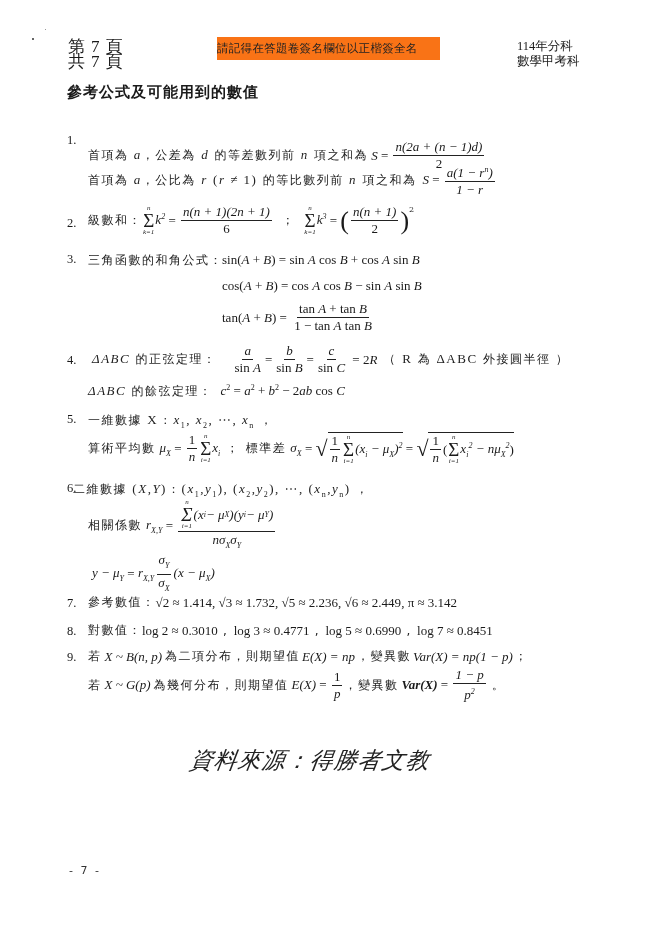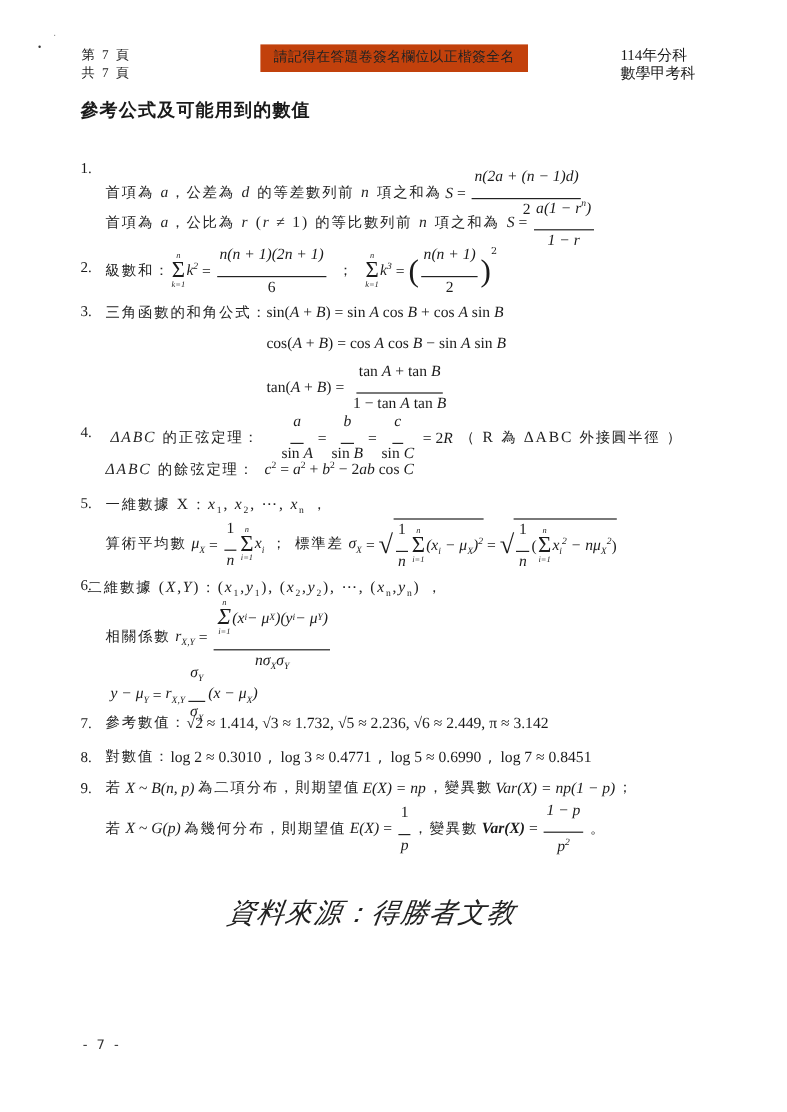--- a/index.html
+++ b/index.html
@@ -4,37 +4,37 @@
 <style>
   html, body { margin: 0; padding: 0; background: #ffffff; }
   body {
     width: 656px; height: 927px; position: relative; overflow: hidden;
     font-family: "DejaVu Serif", "Liberation Serif", serif;
     color: #1a1a1a;
   }
   .abs { position: absolute; }
   .page-dot { left: 32px; top: 38px; width: 2px; height: 2px; background: #333; border-radius: 1px; }
   .page-dot2 { left: 45px; top: 29px; width: 1px; height: 1px; background: #999; }
-  .hdr-left { left: 68px; top: 39px; font-size: 11px; line-height: 15px; font-family: "Liberation Serif", serif; }
+  .hdr-left { left: 68px; top: 39px; font-size: 17px; line-height: 15px; font-family: "Liberation Serif", serif; }
   .hdr-left div span { display: inline-block; margin-right: 6px; }
   .hdr-banner {
     left: 217px; top: 37px; width: 223px; height: 23px;
-    background: #c2410c; font-size: 11.5px; line-height: 23px; text-align: center;
+    background: #f97316; font-size: 11.5px; line-height: 23px; 
     font-family: "Liberation Serif", serif; letter-spacing: 0.3px; color: #222;
   }
   .hdr-right { left: 517px; top: 39px; font-size: 12.5px; line-height: 15px; font-family: "Liberation Serif", serif; text-align: left; }
   .title { left: 67px; top: 83px; font-size: 15px; font-weight: bold; font-family: "DejaVu Sans", sans-serif; letter-spacing: 1px; }
 
   .line { position: absolute; font-size: 12.5px; white-space: nowrap; display: flex; align-items: center; }
   .num { position: absolute; left: 67px; font-size: 12.5px; font-family: "Liberation Serif", serif; }
   .cjk { font-family: "DejaVu Sans", sans-serif; font-size: 12px; letter-spacing: 1.5px; color: #222; }
   .m { font-family: "Liberation Serif", serif; font-style: italic; font-size: 13px; }
   .mr { font-family: "Liberation Serif", serif; font-style: normal; font-size: 13px; }
   .frac { display: inline-flex; flex-direction: column; align-items: center; vertical-align: middle; margin: 0 2px; }
-  .frac .nu { border-bottom: 1px solid #222; padding: 0 2px 11px; line-height: 14px; }
+  .frac .nu { border-bottom: 1px solid #222; padding: 0 2px 1px; line-height: 14px; }
   .frac .de { padding: 1px 2px 0; line-height: 14px; }
   .sum { display: inline-flex; flex-direction: column; align-items: center; vertical-align: middle; margin: 0 1px; line-height: 1; }
   .sum .top, .sum .bot { font-size: 7px; font-style: italic; font-family: "Liberation Serif", serif; }
   .sum .sig { font-size: 19px; font-family: "Liberation Serif", serif; line-height: 17px; }
   .sqrt { display: inline-flex; align-items: center; }
   .sqrt .rad { font-size: 22px; font-family: "Liberation Serif", serif; line-height: 1; }
   .sqrt .under { border-top: 1px solid #222; padding-top: 1px; display: inline-flex; align-items: center; }
   .bigparen { font-size: 26px; font-family: "Liberation Serif", serif; line-height: 1; }
   sub, sup { font-size: 8px; }
   .sig-hand {

